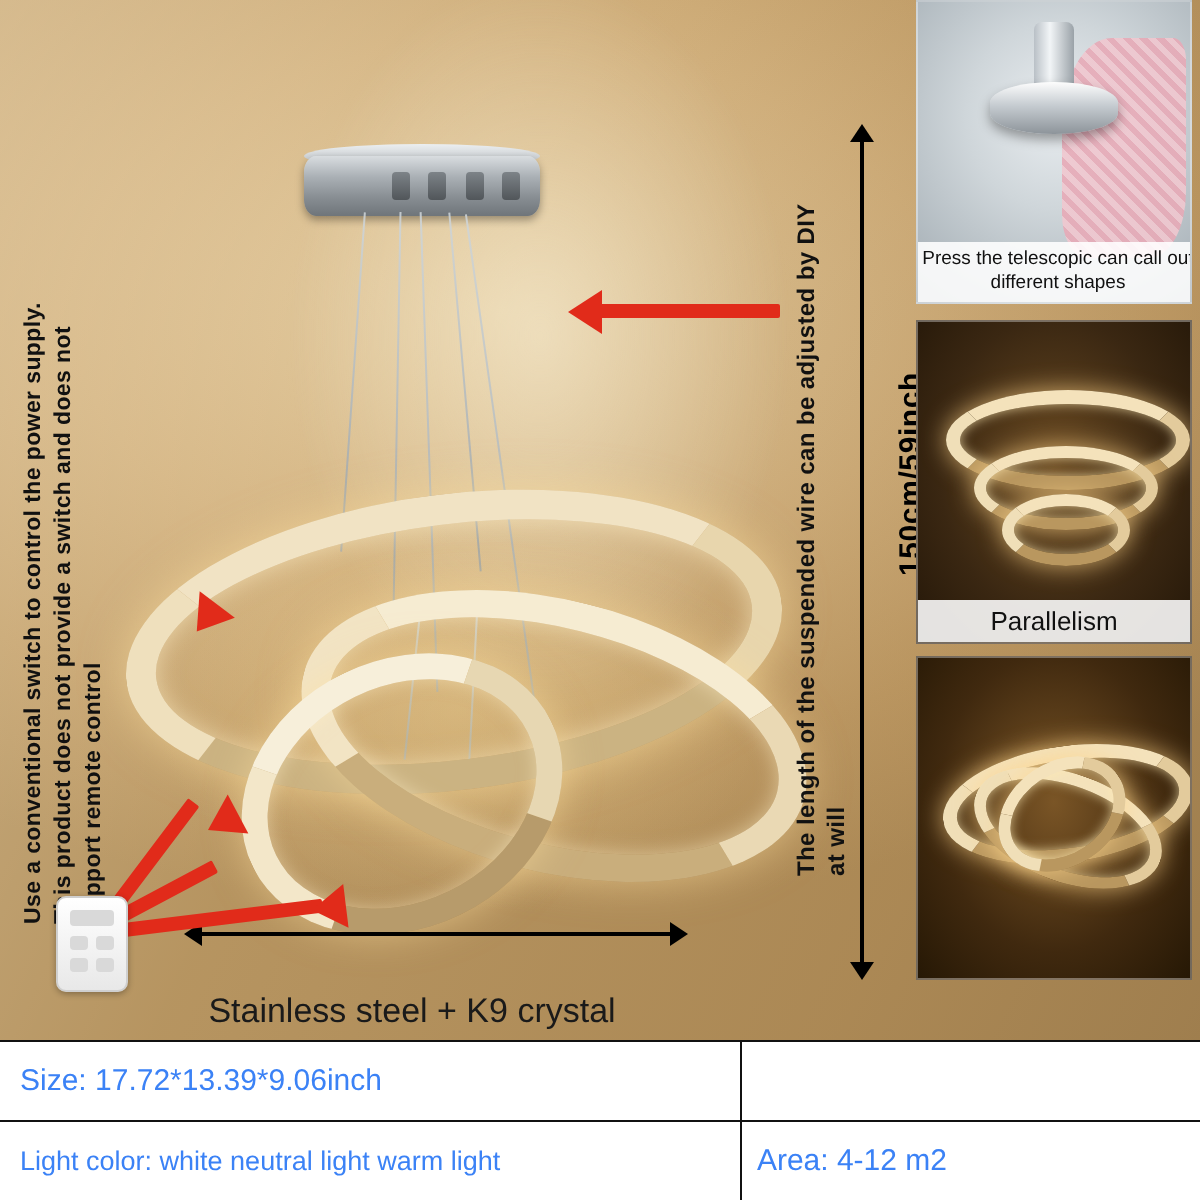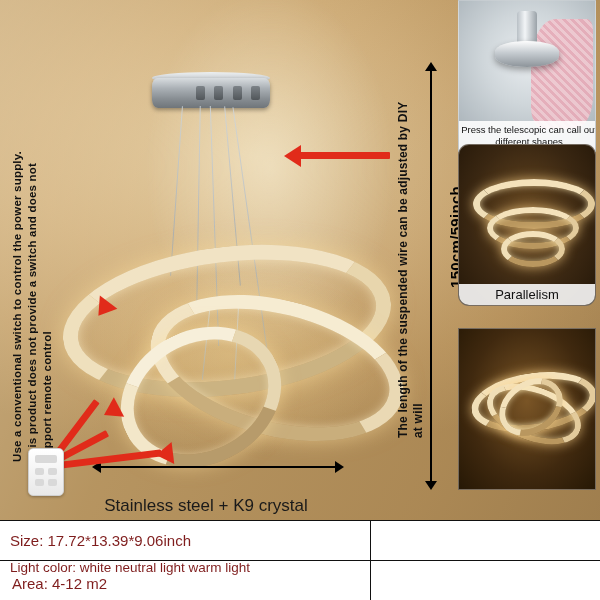--- a/index.html
+++ b/index.html
@@ -109,21 +109,21 @@
   .caption{
     position:absolute;left:0;top:492px;width:412px;height:28px;
     display:flex;align-items:center;justify-content:center;
     font-size:17px;color:#1a1a1a;
   }
 
   
   .thumbs{position:absolute;right:0;top:0;width:140px;height:492px;}
   .thumb{position:absolute;right:4px;width:136px;overflow:hidden;border:1px solid rgba(255,255,255,.35);}
   .thumb1{top:0;height:150px;background:radial-gradient(circle at 52% 38%, #e9edf0 0%, #cfd6da 40%, #9fa9b0 100%);}
-  .thumb2{top:144px;height:160px;background:radial-gradient(ellipse at 50% 45%, #6a4a22 0%, #3a2712 60%, #241708 100%);border-radius:11px;}
+  .thumb2{top:160px;height:160px;background:radial-gradient(ellipse at 50% 45%, #6a4a22 0%, #3a2712 60%, #241708 100%);}
   .thumb3{top:328px;height:160px;background:radial-gradient(ellipse at 50% 45%, #7a5526 0%, #40290f 60%, #261805 100%);}
 
   .tcap{
     position:absolute;left:0;bottom:0;width:100%;
     background:rgba(255,255,255,.88);color:#111;text-align:center;
     font-size:13px;padding:3px 0;
   }
   .tcap.small{font-size:9.5px;line-height:12px;padding:3px 2px;}
 
   
@@ -134,22 +134,22 @@
      background:linear-gradient(180deg,#fdfdfd,#c6ccd1 45%,#8d949a 100%);box-shadow:0 3px 6px rgba(0,0,0,.35);}
   .chrome-stem{position:absolute;left:58px;top:10px;width:20px;height:36px;border-radius:4px;
      background:linear-gradient(90deg,#b9c0c6,#f2f5f7 40%,#9aa2a8 100%);}
   .mesh{position:absolute;right:2px;top:18px;width:62px;height:110px;border-radius:40% 10% 30% 20%;
      background:repeating-linear-gradient(45deg,#f0c7cf 0 3px,#e7aab7 3px 6px);opacity:.9;}
 
   
   .infobar{position:absolute;left:0;top:520px;width:600px;height:80px;background:#fff;}
   .row{position:absolute;left:0;width:600px;height:40px;display:flex;}
   .row.r1{top:0;}
-  .row.r2{top:40px;flex-direction:column;}
-  .cell{display:flex;align-items:center;padding-left:10px;font-size:13.5px;color:#7f1d1d;}
+  .row.r2{top:40px;}
+  .cell{display:flex;align-items:center;padding-left:10px;font-size:13.5px;color:#3b82f6;}
   .cell.left{width:370px;}
   .cell.right{width:230px;padding-left:12px;}
   .hline{position:absolute;left:0;width:600px;height:1px;background:#111;}
   .vline{position:absolute;left:370px;top:0;width:1px;height:80px;background:#111;}
   .big{font-size:15px;}
 </style>
 </head>
 <body>
 
 <div class="stage">

